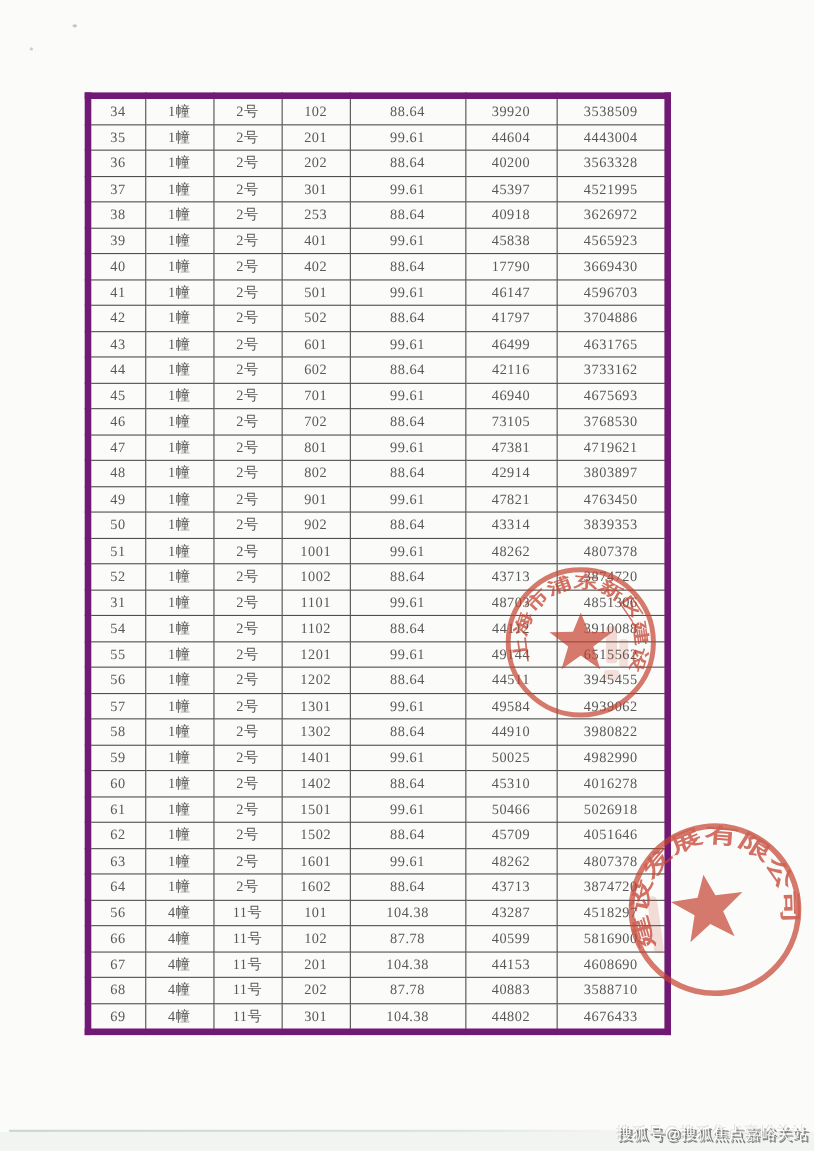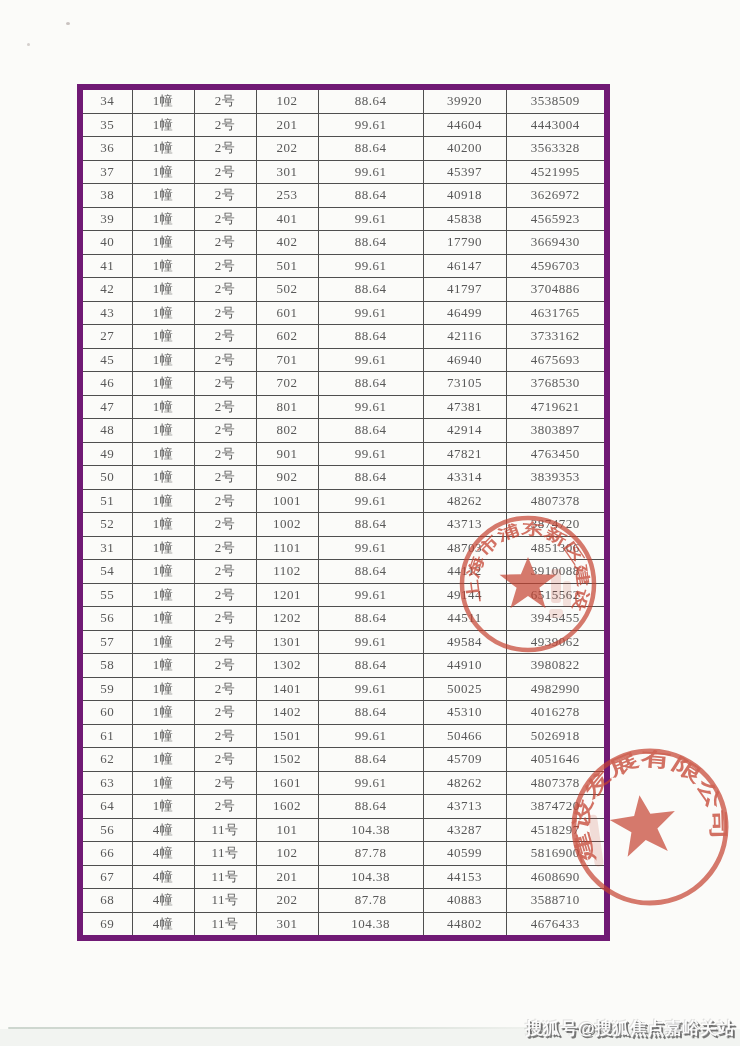--- a/index.html
+++ b/index.html
@@ -63,22 +63,22 @@
   .page-below {
     position: absolute;
     left: 0; top: 1029px; width: 740px; height: 17px;
     background: #f2f4f1;
   }
   
   .watermark {
     position: absolute;
     right: 5px; bottom: 6px;
     font-family: "Liberation Sans", "DejaVu Sans", sans-serif;
-    font-size: 17px;
-    font-weight: bold;
+    font-size: 14px;
+    font-weight: normal;
     letter-spacing: 0.5px;
     color: rgba(255,255,255,0.95);
     text-shadow:
       2px 2px 0 rgba(88,88,88,0.78),
       1px 1px 0 rgba(110,110,110,0.55),
       -1px -1px 0 rgba(175,175,175,0.35);
   }
 </style>
 </head>
 <body>
@@ -183,21 +183,21 @@
         <tr>
           <td>43</td>
           <td>1幢</td>
           <td>2号</td>
           <td>601</td>
           <td>99.61</td>
           <td>46499</td>
           <td>4631765</td>
         </tr>
         <tr>
-          <td>27</td>
+          <td>44</td>
           <td>1幢</td>
           <td>2号</td>
           <td>602</td>
           <td>88.64</td>
           <td>42116</td>
           <td>3733162</td>
         </tr>
         <tr>
           <td>45</td>
           <td>1幢</td>

